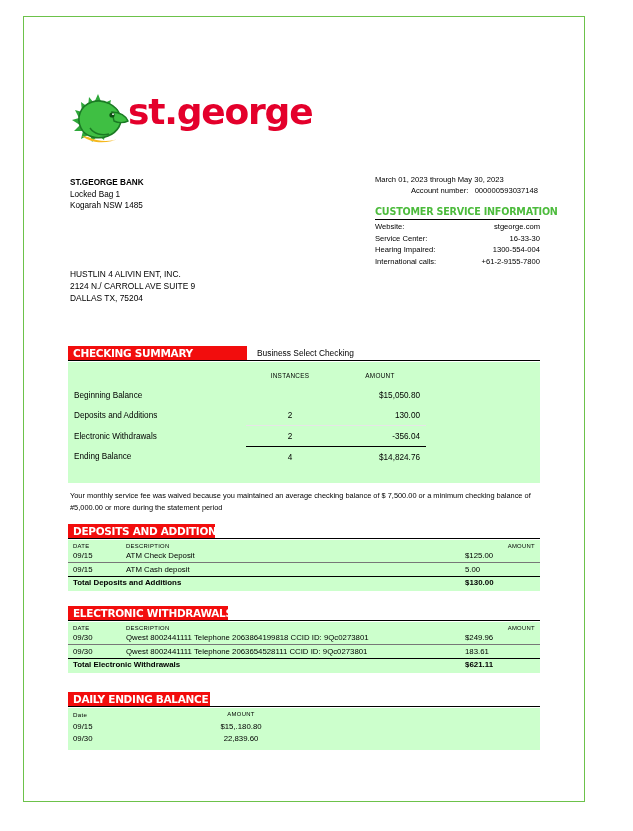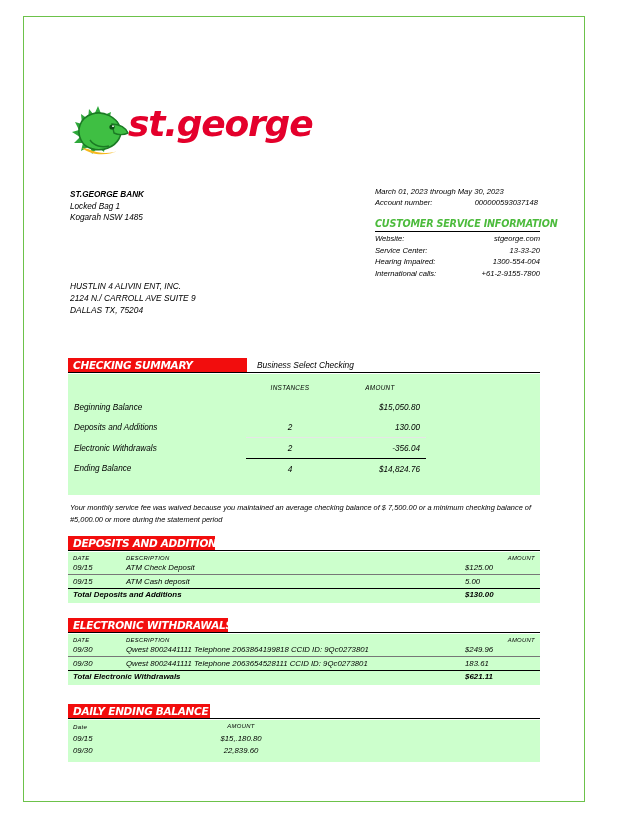--- a/index.html
+++ b/index.html
@@ -22,24 +22,23 @@
     top: 16px;
     width: 562px;
     height: 786px;
     border: 1.5px solid #6CC24A;
     box-sizing: border-box;
   }
 
   .content {
     position: absolute;
     left: 0;
-    top: 12px;
+    top: 0;
     width: 633px;
     height: 769px;
-    font-style: italic;
   }
 
   
   .logo-block {
     position: absolute;
     left: 68px;
     top: 88px;
     width: 230px;
     height: 58px;
   }
@@ -87,20 +86,21 @@
     top: 174px;
     width: 165px;
     font-size: 7.6px;
     line-height: 11px;
   }
   .meta .period { white-space: nowrap; }
   .meta .acct-row {
     display: flex;
     justify-content: space-between;
     white-space: nowrap;
+    margin-left: 36px;
   }
   .meta .acct-num { padding-right: 2px; }
 
   .csi-wrap {
     position: absolute;
     left: 375px;
     top: 205px;
     width: 165px;
   }
   .csi-title {
@@ -310,21 +310,21 @@
     <div class="csi-title">CUSTOMER SERVICE INFORMATION</div>
     <div class="csi-rule"></div>
     <table class="csi-table">
       <tbody>
         <tr>
           <td class="k">Website:</td>
           <td class="v">stgeorge.com</td>
         </tr>
         <tr>
           <td class="k">Service Center:</td>
-          <td class="v">13-33-20</td>
+          <td class="v">16-33-30</td>
         </tr>
         <tr>
           <td class="k">Hearing Impaired:</td>
           <td class="v">1300-554-004</td>
         </tr>
         <tr>
           <td class="k">International calls:</td>
           <td class="v">+61-2-9155-7800</td>
         </tr>
       </tbody>

